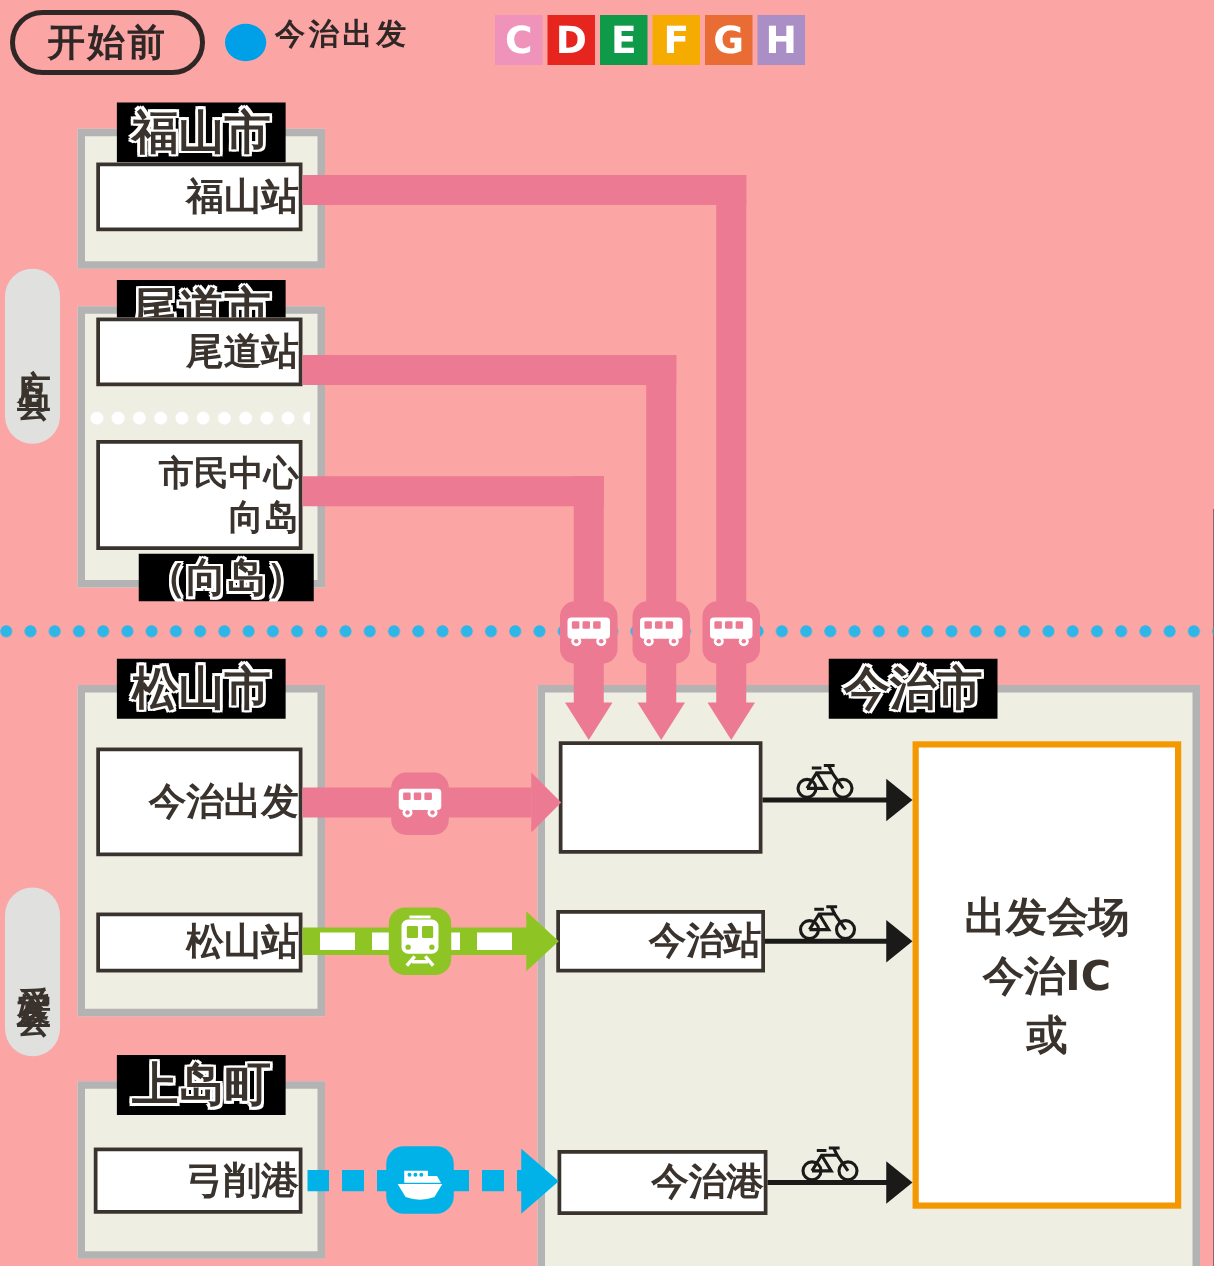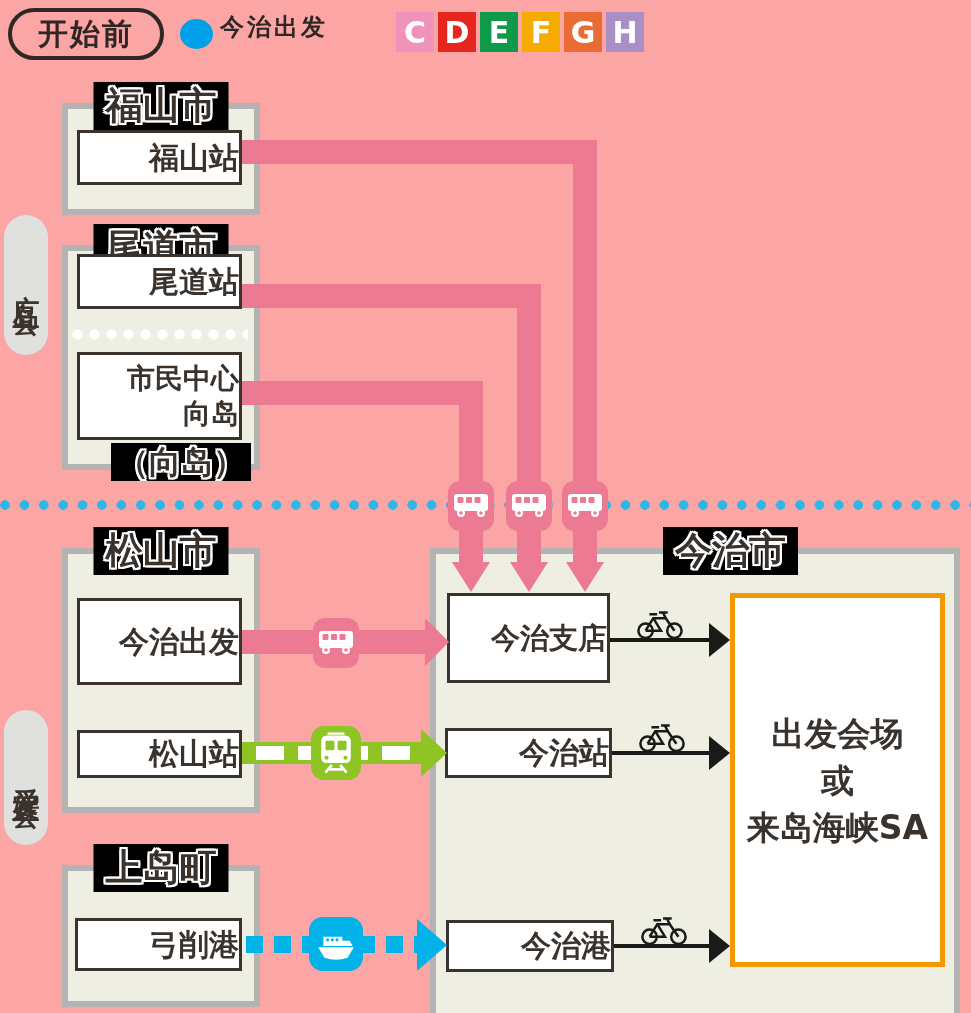--- a/index.html
+++ b/index.html
@@ -113,33 +113,32 @@
     <div class="region-title halo">上岛町</div>
   </div>
   <div class="station" style="left:75px;top:918px;width:161px;height:47px;">
     <span>弓削港</span>
     </div>
 
   <div class="region" style="left:430px;top:548px;width:518px;height:465px;">
     <div class="region-title halo" style="left:227px;transform:none;">今治市</div>
   </div>
   <div class="station two-line" style="left:447px;top:593px;width:157px;height:84px;font-size:29px;line-height:37px;">
-    <span>今治支店</span>
   </div>
   <div class="station" style="left:445px;top:728px;width:161px;height:44px;">
     <span>今治站</span>
     </div>
   <div class="station" style="left:446px;top:920px;width:162px;height:46px;">
     <span>今治港</span>
     </div>
 
   <div class="venue">
     <div>出发会场</div>
+    <div>今治IC</div>
     <div>或</div>
-    <div>来岛海峡SA</div>
   </div>
 
   <div class="cyan-dots"></div>
 
   <div class="bar" style="left:242px;top:140px;width:355px;height:24px;"></div>
   <div class="bar" style="left:573px;top:140px;width:24px;height:424px;"></div>
   <div class="arrow-down" style="left:566px;top:562px;"></div>
 
   <div class="bar" style="left:242px;top:284px;width:299px;height:24px;"></div>
   <div class="bar" style="left:517px;top:284px;width:24px;height:280px;"></div>

